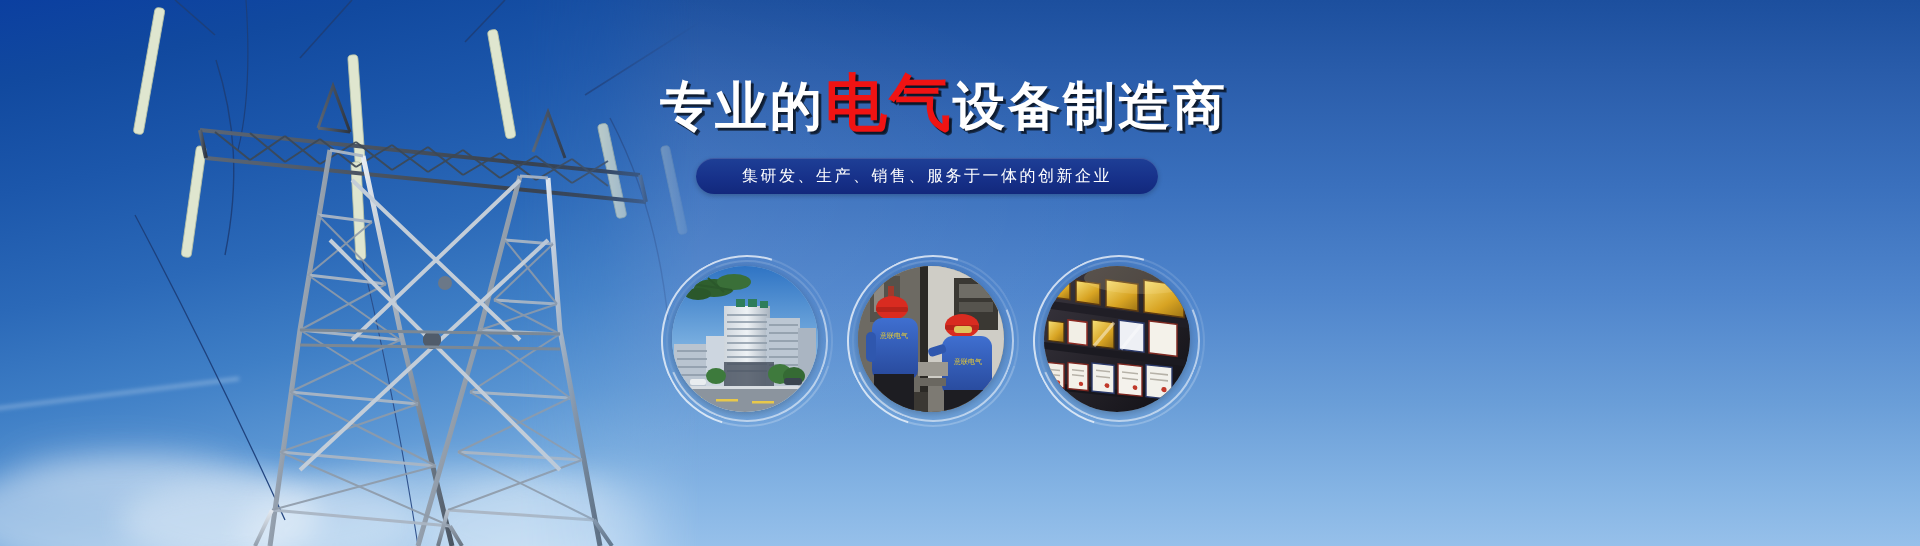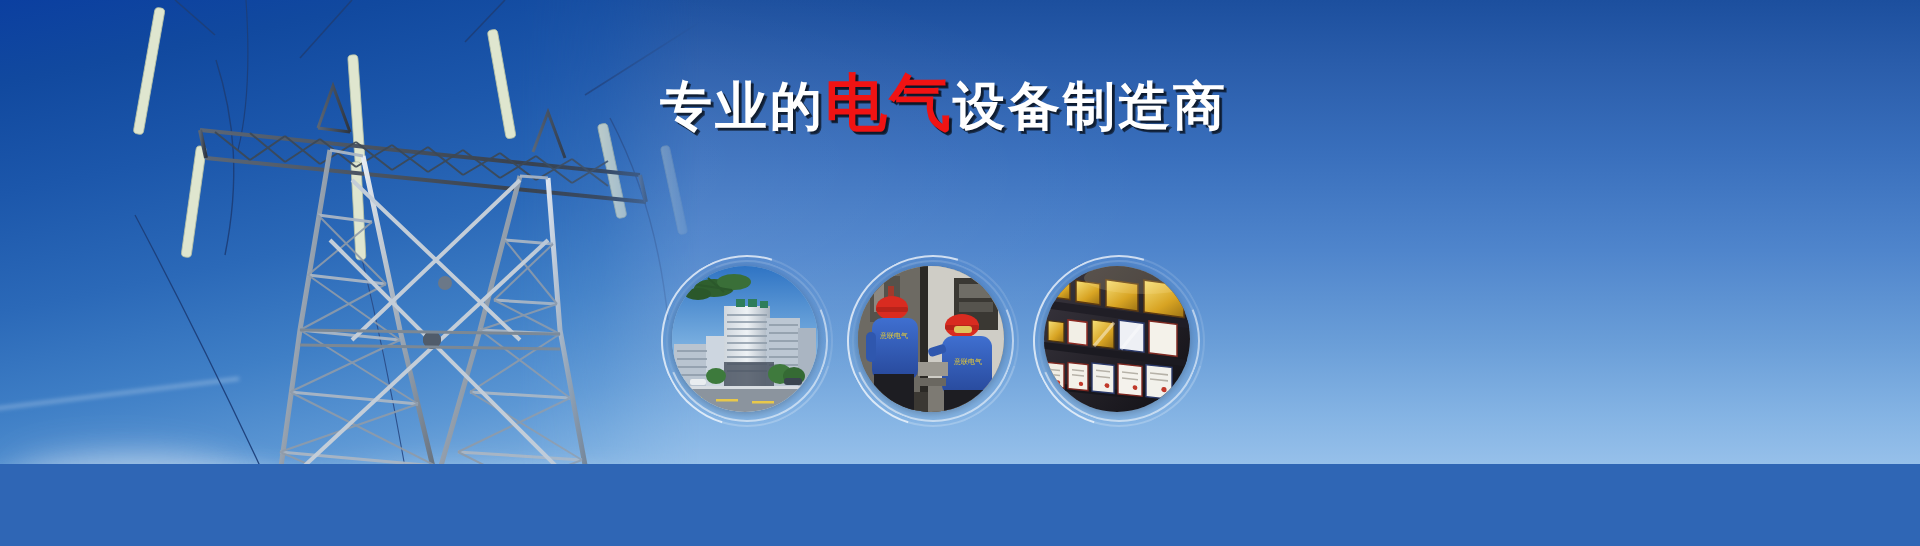--- a/index.html
+++ b/index.html
@@ -2,21 +2,21 @@
 <html><head>
 <meta charset="utf-8">
 <style>
   html,body{margin:0;padding:0;}
   body{
     width:1920px;height:546px;overflow:hidden;
     font-family:"DejaVu Sans","Liberation Sans",sans-serif;
     background:#2f66b5;
   }
   .banner{
-    position:relative;width:1920px;height:464px;overflow:hidden;
+    position:relative;width:1920px;height:546px;overflow:hidden;
   }
 
   
   .bg-gradient{
     position:absolute;inset:0;
     background:linear-gradient(180deg,
       #1c4f9e 0%,
       #2a5dab 14%,
       #3a70bd 34%,
       #4f85cc 54%,
@@ -266,20 +266,23 @@
       <g stroke="url(#steel)" stroke-width="4" fill="none">
         <path d="M272 510 L255 546 M450 526 L462 546 M448 510 L438 546 M594 520 L612 546"></path>
       </g>
     </svg>
   </div>
 
   <div class="headline">
     <span class="w">专业的</span><span class="r">电气</span><span class="w">设备制造商</span>
   </div>
 
+  <div class="pill">
+    <span class="pill-text">集研发、生产、销售、服务于一体的创新企业</span>
+  </div>
 
 
   <div class="circles">
 
     <div class="circle-wrap p1">
       <div class="ring"></div>
       <div class="ring2"></div>
       <div class="photo-circle">
         <svg viewBox="0 0 146 146">
           <defs>

